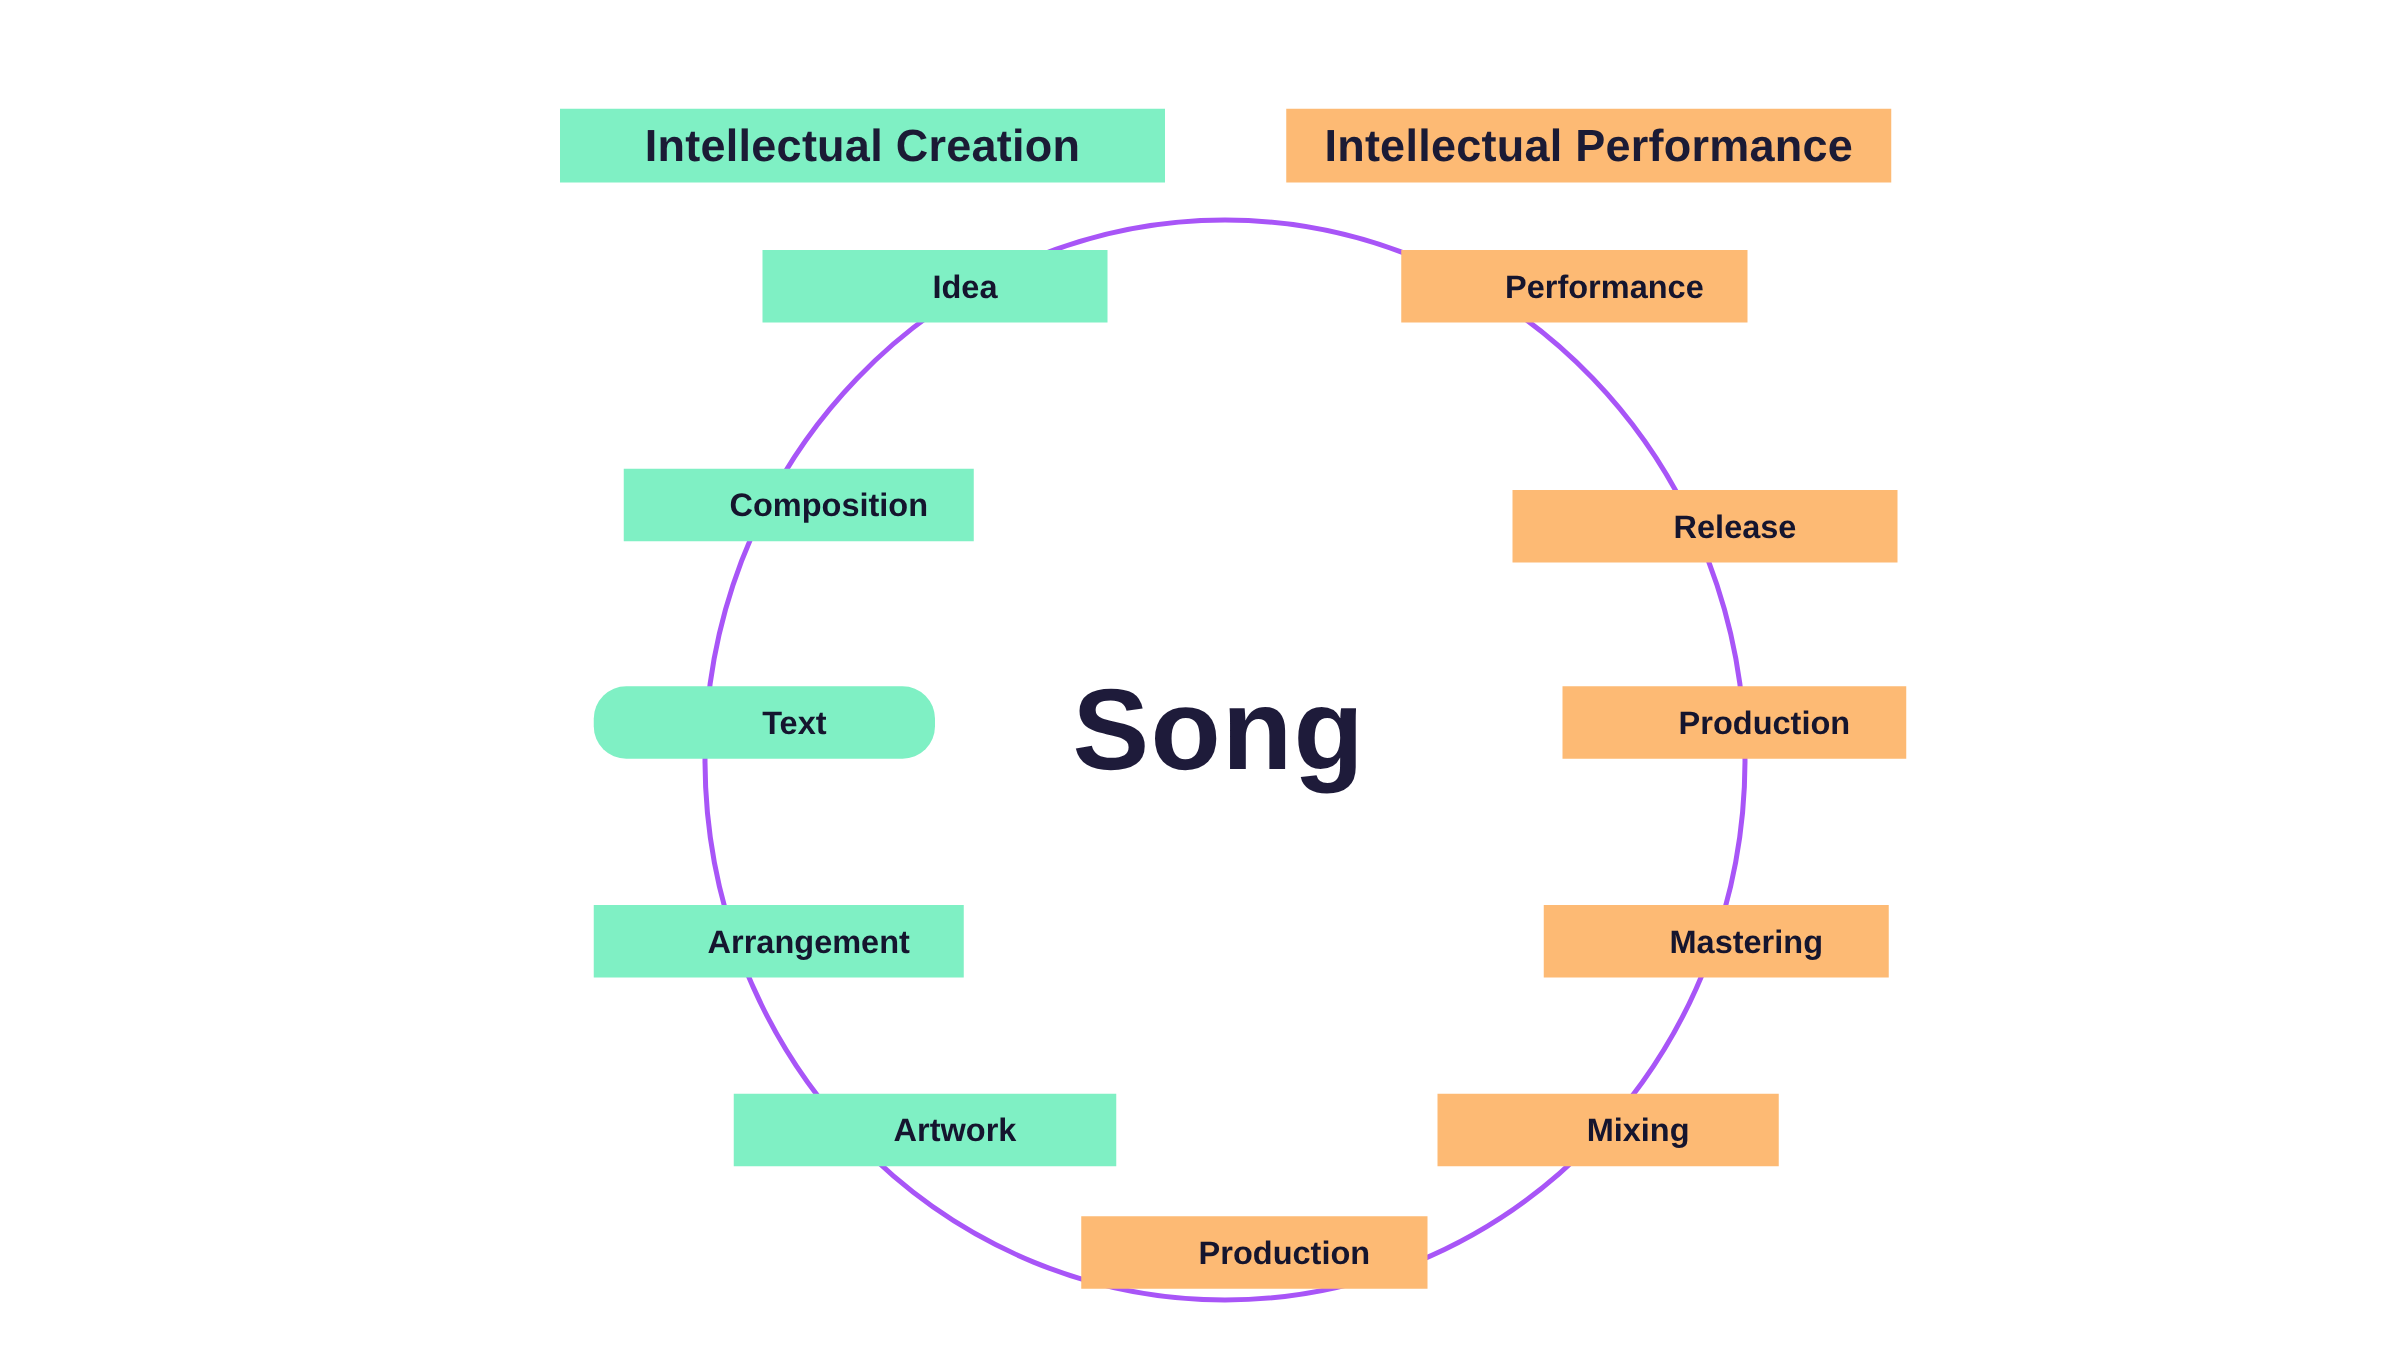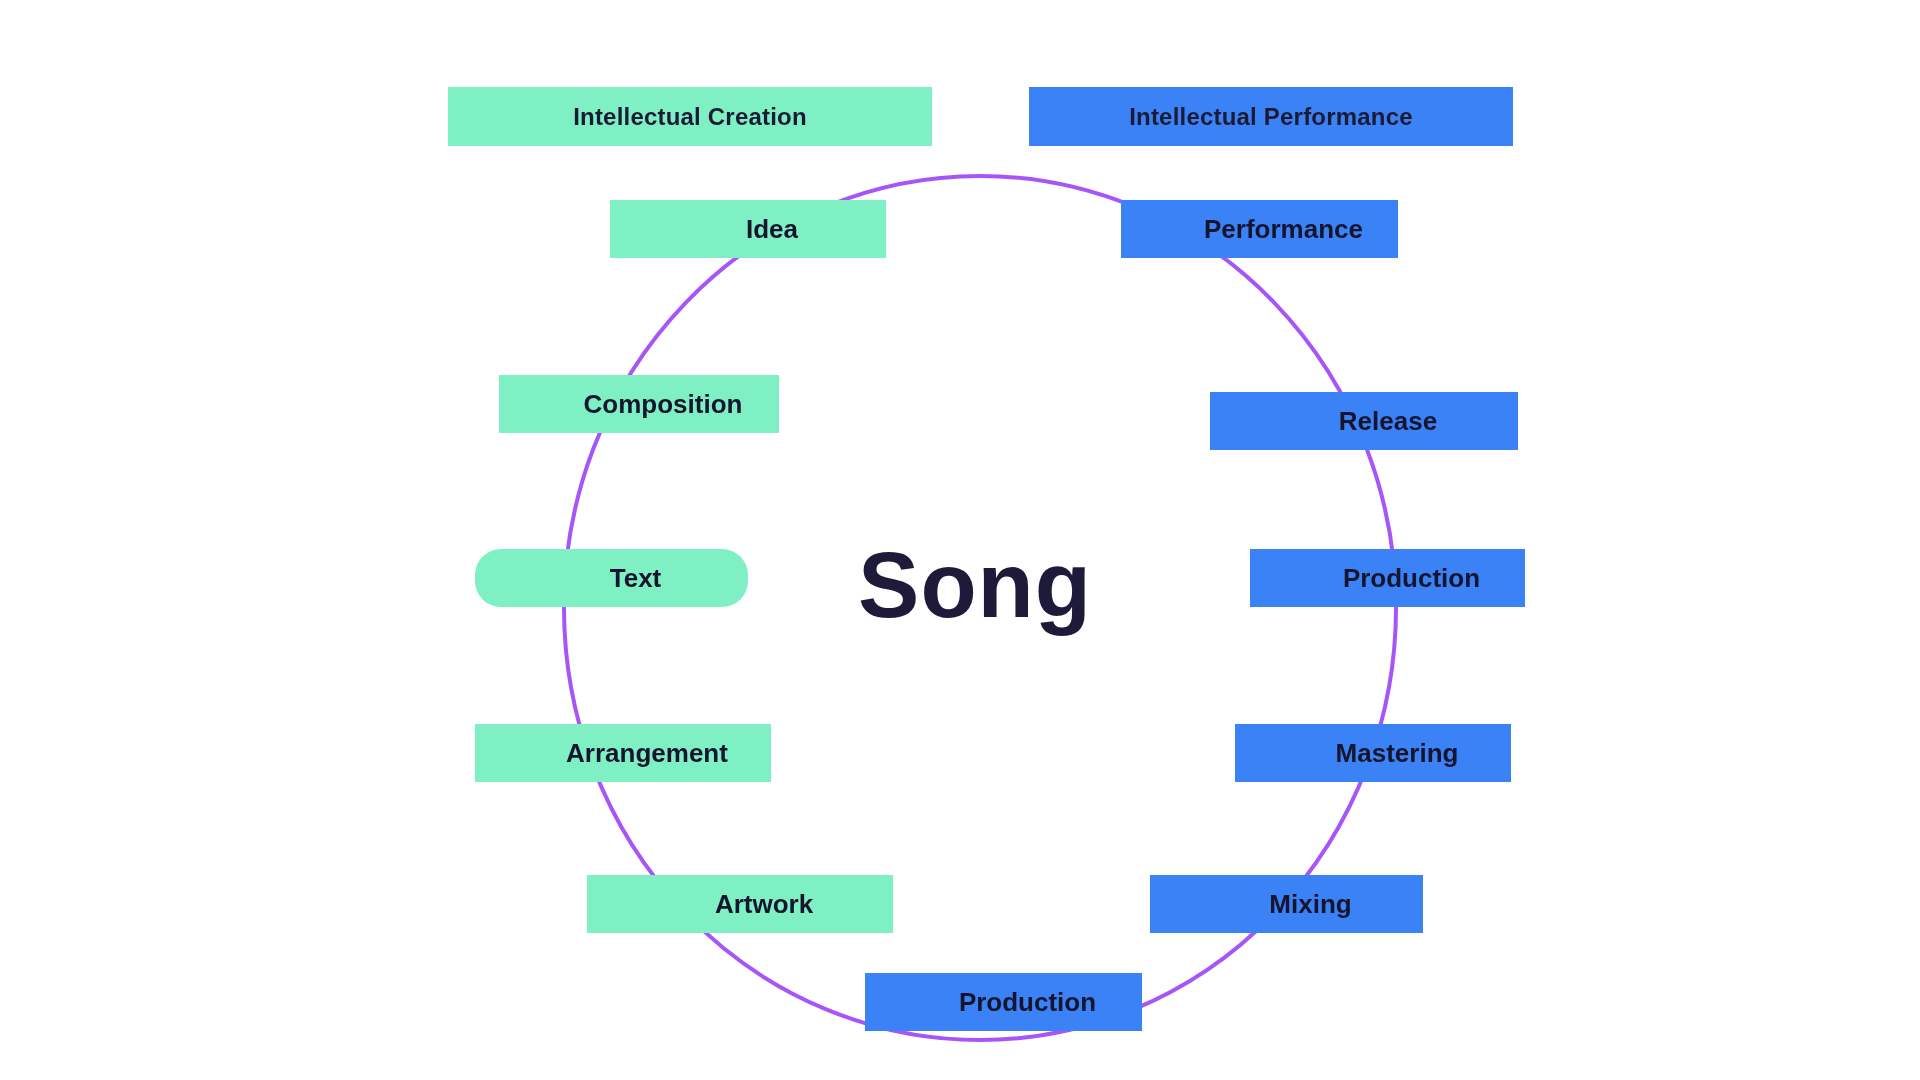--- a/index.html
+++ b/index.html
@@ -22,37 +22,37 @@
     width: 1920px;
     height: 1080px;
   }
   .banner {
     position: absolute;
     height: 59px;
     display: flex;
     align-items: center;
     justify-content: center;
     font-weight: 700;
-    font-size: 24px;
+    font-size: 36px;
     color: #1b1b35;
     letter-spacing: 0.2px;
   }
   .node {
     position: absolute;
     height: 58px;
     display: flex;
     align-items: center;
     justify-content: center;
     font-weight: 700;
     font-size: 26px;
     color: #15152e;
     padding-left: 48px;
   }
   .green { background: #7ff0c4; }
-  .lavender { background: #3b82f6; }
+  .lavender { background: #fdba74; }
   .song-label {
     position: absolute;
     left: 975px;
     top: 585px;
     transform: translate(-50%, -50%);
     font-weight: 700;
     font-size: 92px;
     color: #1e1b3a;
     letter-spacing: 1px;
   }

